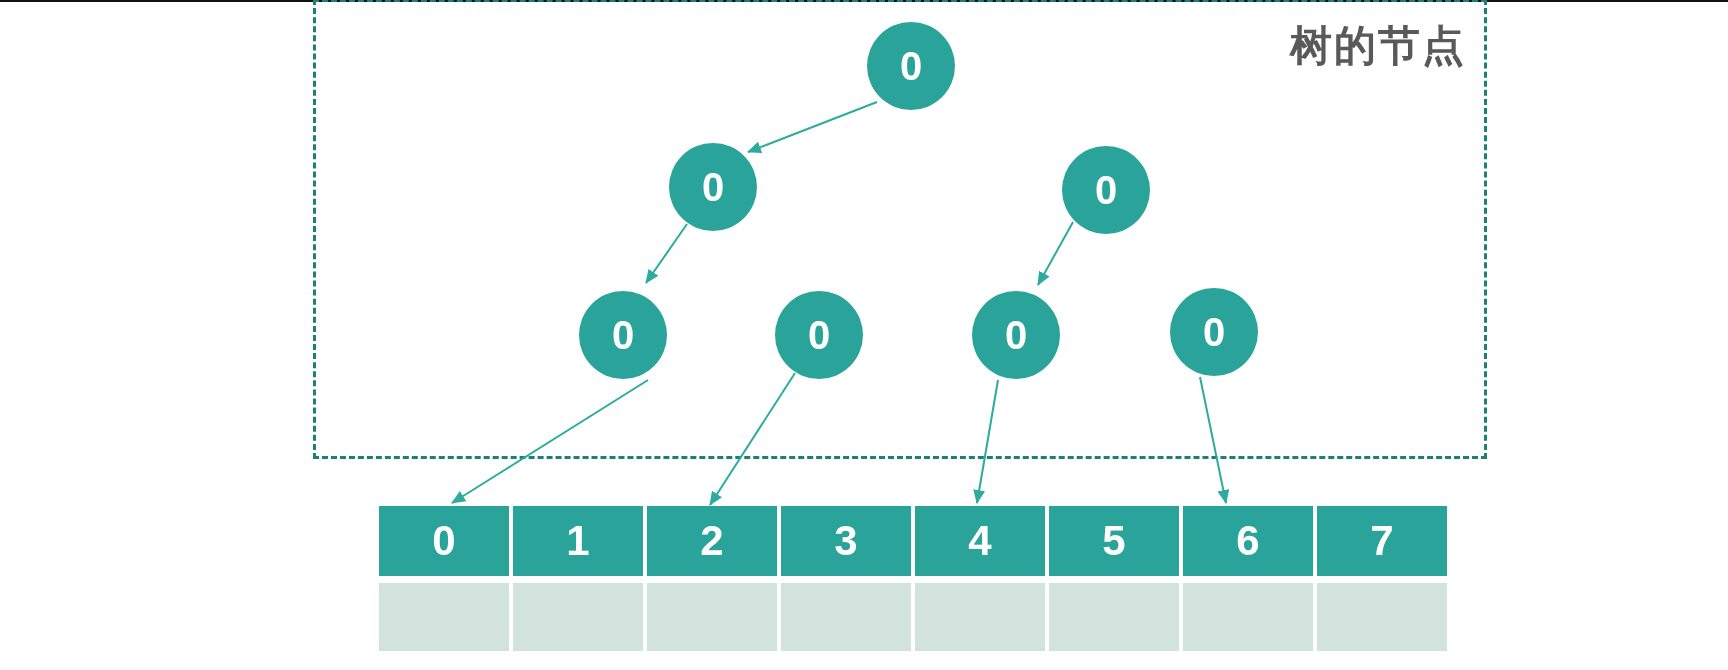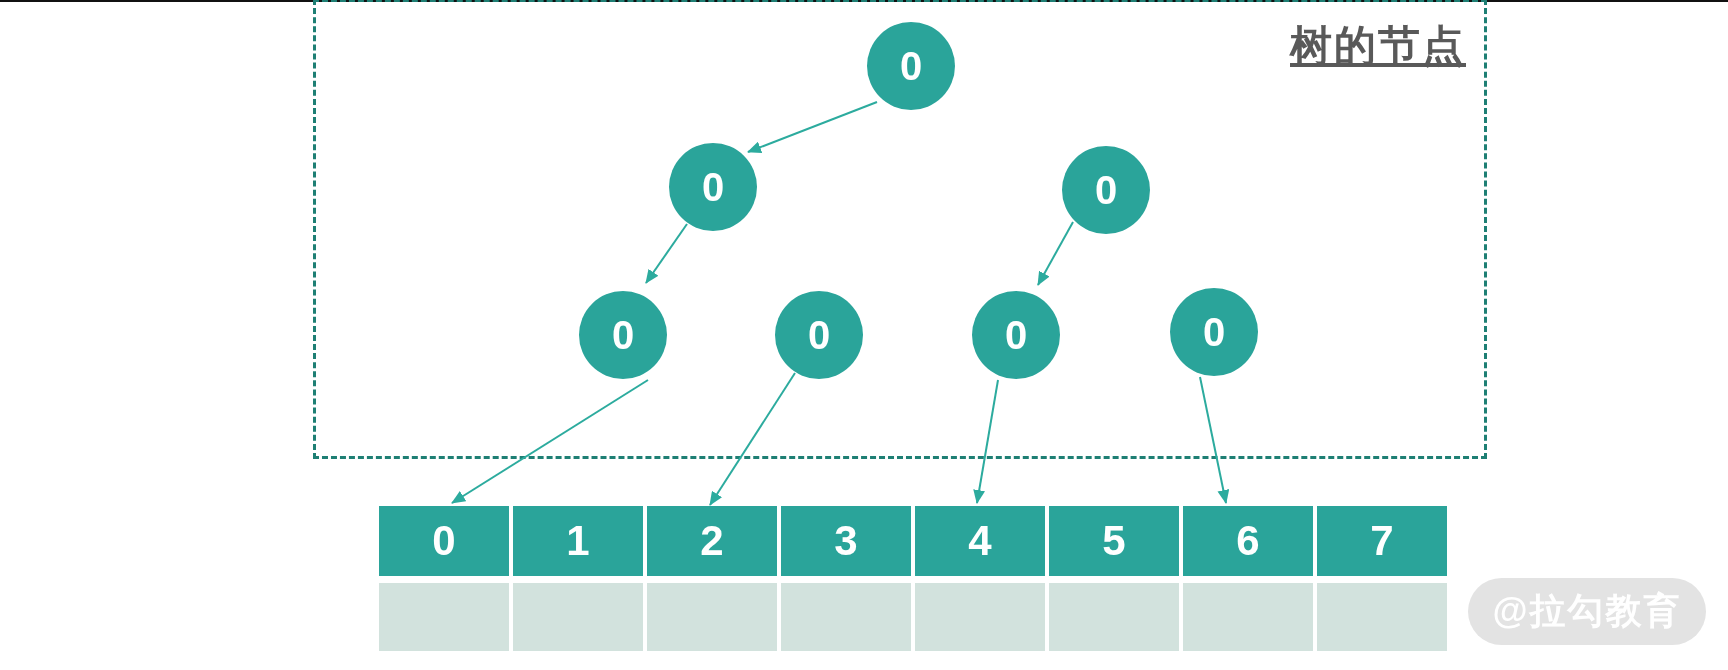--- a/index.html
+++ b/index.html
@@ -25,21 +25,20 @@
     box-sizing: border-box;
   }
   .tree-box-label {
     position: absolute;
     right: 18px; top: 16px;
     font-size: 42px;
     font-weight: 700;
     color: #595959;
     letter-spacing: 2px;
     white-space: nowrap;
-    text-decoration: underline;
   }
   .arrows-layer {
     position: absolute;
     left: 0; top: 0;
     width: 1728px; height: 670px;
     pointer-events: none;
   }
   .node {
     position: absolute;
     width: 88px; height: 88px;
@@ -170,17 +169,14 @@
       <div class="cache-slot"></div>
       <div class="cache-slot"></div>
       <div class="cache-slot"></div>
       <div class="cache-slot"></div>
       <div class="cache-slot"></div>
       <div class="cache-slot"></div>
       <div class="cache-slot"></div>
     </div>
   </div>
 
-  <div class="watermark">
-    <span>@拉勾教育</span>
-  </div>
 
 </div>
 
 </body></html>

